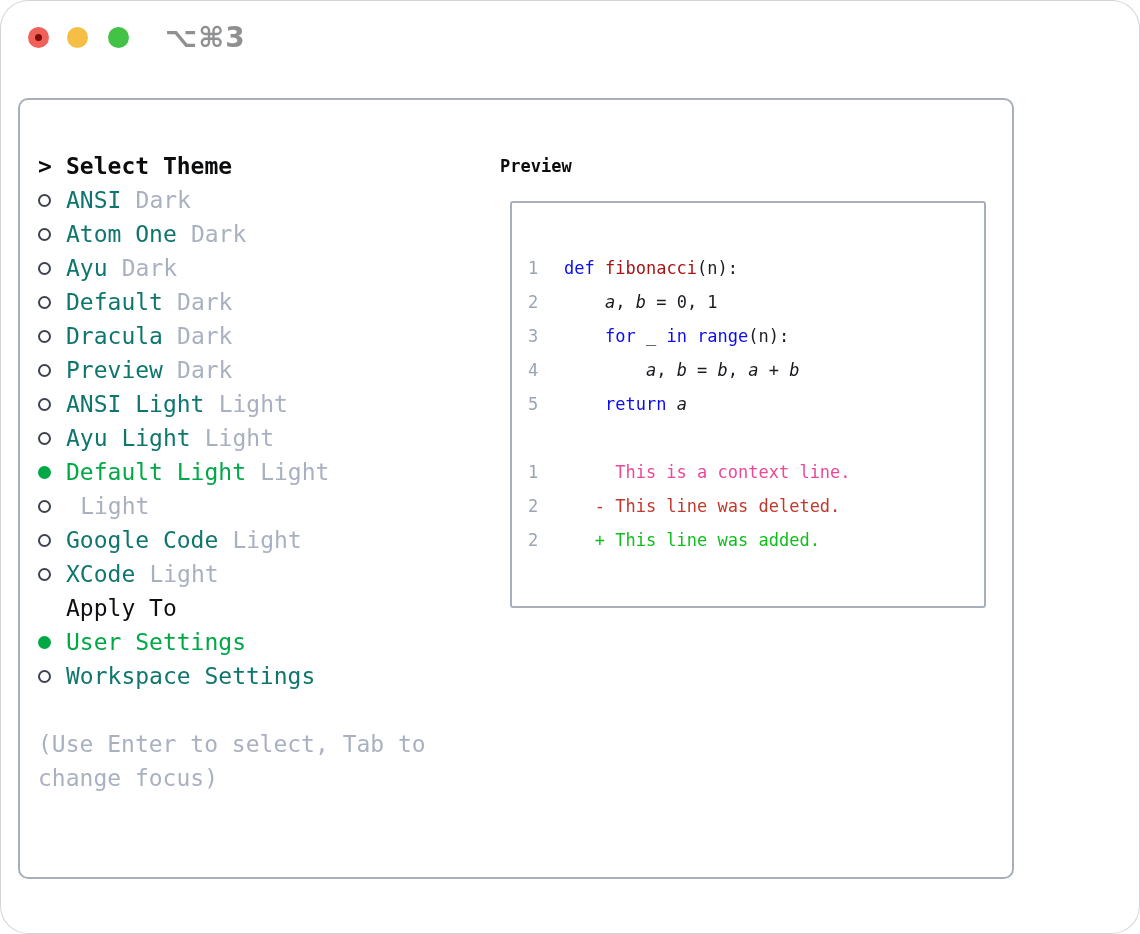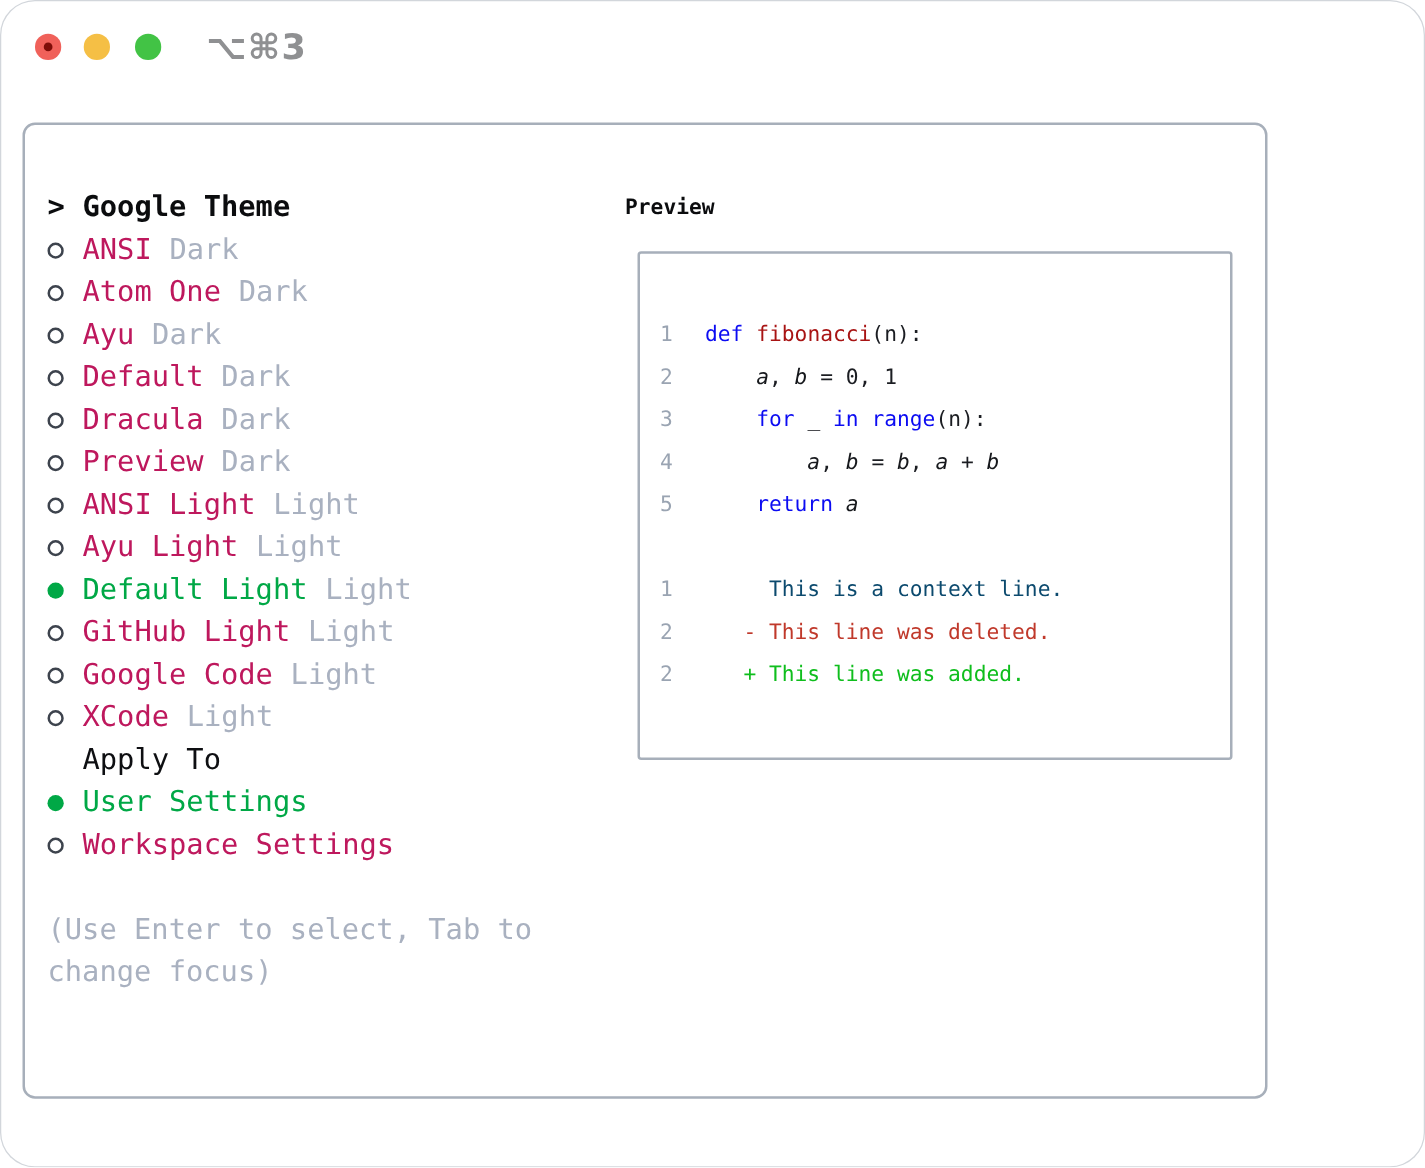--- a/index.html
+++ b/index.html
@@ -19,38 +19,38 @@
          border:2px solid #a7afba;border-radius:10px;background:#ffffff;}
   .col-left{position:absolute;left:18px;top:49px;font-size:23px;}
   .row{display:flex;align-items:center;height:34px;}
   .marker{width:28px;display:flex;align-items:center;flex:0 0 28px;}
   .arrow{font-weight:bold;color:#0b0c0e;}
   .header-label{font-weight:bold;color:#0b0c0e;}
   .header-label2{color:#0e0f12;}
   .circle{width:13px;height:13px;border-radius:50%;box-sizing:border-box;display:inline-block;}
   .circle.open{border:2px solid #3d434d;}
   .circle.filled{background:var(--sel-green);}
-  .item-label{color:#be185d;}
+  .item-label{color:#0f766e;}
   .item-label.selected{color:var(--sel-green);}
   .variant{color:#a9b1c0;margin-left:0.615em;}
   .apply-section{}
   .hint{margin-top:34px;width:436px;line-height:34px;color:#a9b1c0;}
   
   .col-right{position:absolute;left:480px;top:49px;font-size:17px;}
   .preview-header{height:34px;display:flex;align-items:center;font-weight:bold;color:#0b0c0e;}
   .preview-box{margin:18px 0 0 10px;width:476px;height:407px;box-sizing:border-box;
                border:2px solid #a7afba;border-radius:3px;padding:48px 0 0 16px;overflow:hidden;}
   .code-row{display:flex;align-items:center;height:34px;}
   .ln{flex:0 0 36px;color:#9aa4b2;}
   .code{white-space:pre;color:#1b1d22;}
   .seg.pl{color:#1b1d22;}
   .seg.kw{color:var(--kw-blue);}
   .seg.fn{color:var(--fn-red);}
   .seg.var{color:#16181c;font-style:italic;}
-  .seg.ctx{color:#0c4a6e;}
+  .seg.ctx{color:#ec4899;}
   .seg.del{color:var(--del-red);}
   .seg.add{color:var(--add-green);text-align:center;}
 </style>
 </head>
 <body>
 
 <div class="window">
 
   <div>
     <div class="tl red">
@@ -59,21 +59,21 @@
     <div class="tl yellow"></div>
     <div class="tl green"></div>
     <div class="win-title">⌥⌘3</div>
   </div>
 
   <div class="panel">
 
     <div class="col-left">
       <div class="row">
         <span class="marker arrow">&gt;</span>
-        <span class="header-label">Google Theme</span>
+        <span class="header-label">Select Theme</span>
       </div>
       <div id="theme-list">
           <div class="row">
             <span class="marker">
               <span class="circle open"></span>
             </span>
             <span class="item-label">ANSI</span>
             <span class="variant">Dark</span>
           </div>
           <div class="row">
@@ -129,21 +129,20 @@
             <span class="marker">
               <span class="circle filled"></span>
             </span>
             <span class="item-label selected">Default Light</span>
             <span class="variant">Light</span>
           </div>
           <div class="row">
             <span class="marker">
               <span class="circle open"></span>
             </span>
-            <span class="item-label">GitHub Light</span>
             <span class="variant">Light</span>
           </div>
           <div class="row">
             <span class="marker">
               <span class="circle open"></span>
             </span>
             <span class="item-label">Google Code</span>
             <span class="variant">Light</span>
           </div>
           <div class="row">

